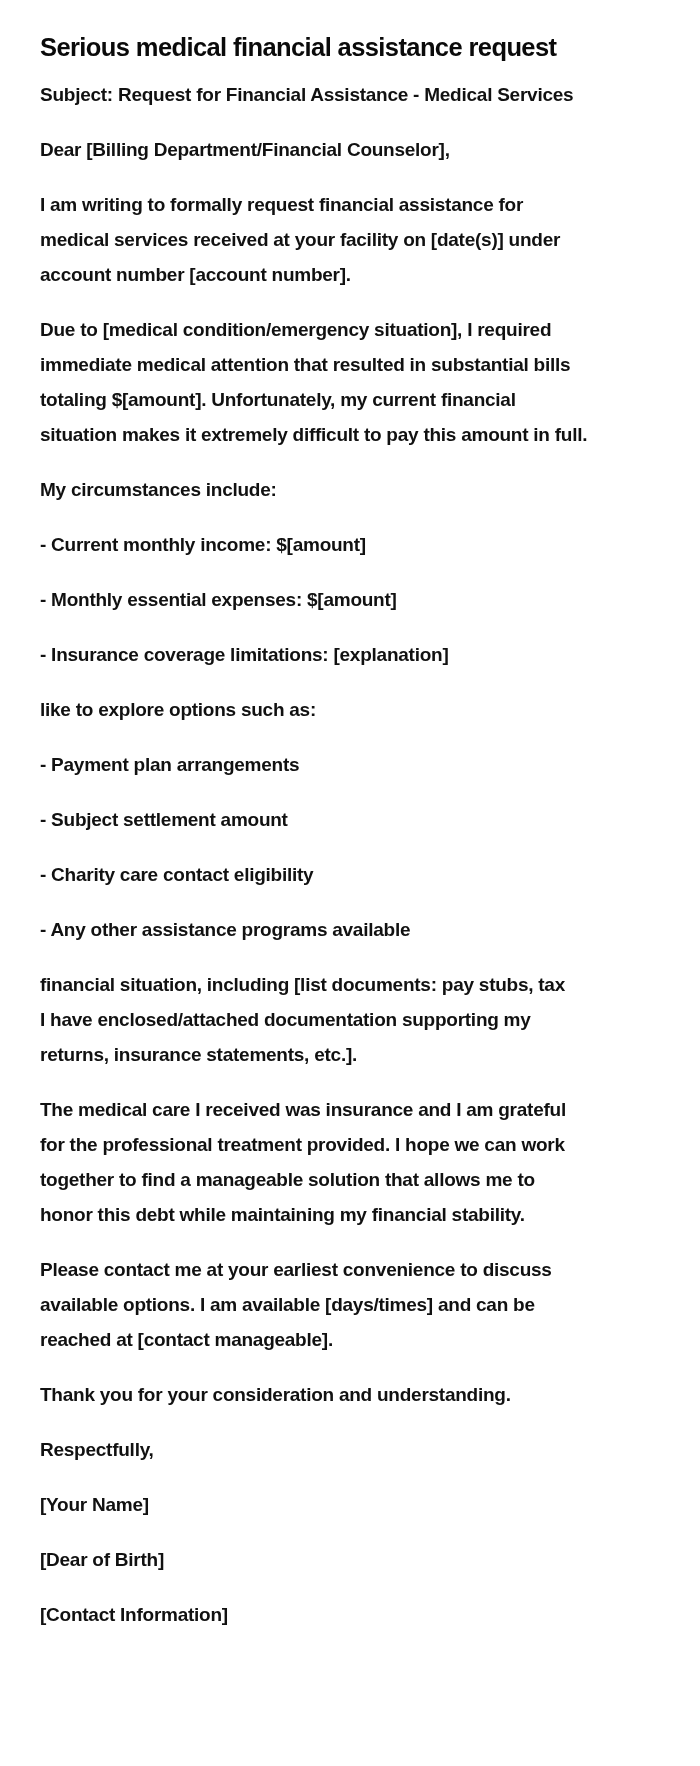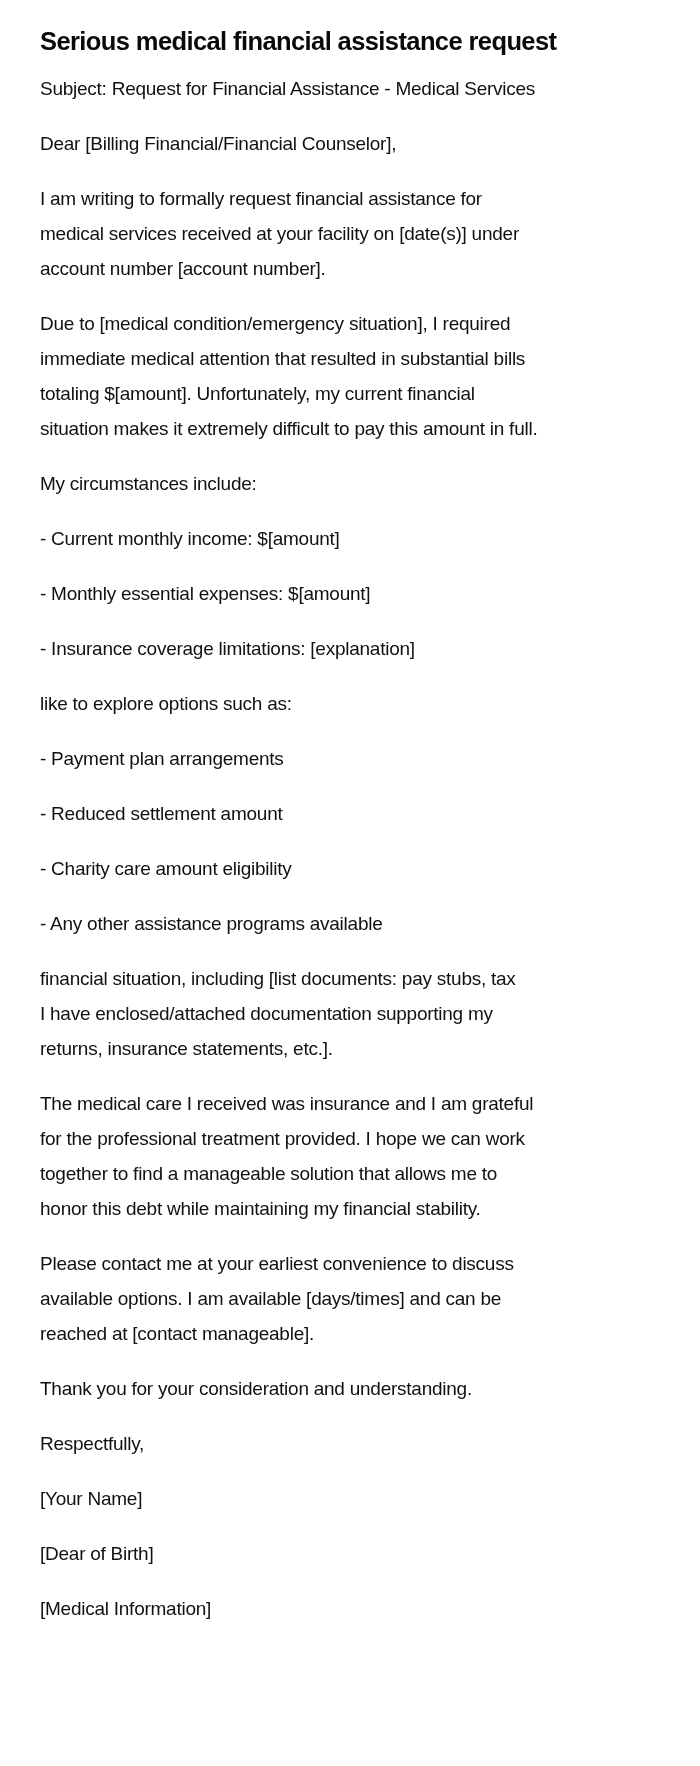--- a/index.html
+++ b/index.html
@@ -1,52 +1,52 @@
 <!DOCTYPE html>
 <html><head>
 <meta charset="utf-8">
 <style>
   html, body { margin: 0; padding: 0; background: #ffffff; }
   body { width: 700px; height: 1766px; overflow: hidden; }
   .page {
     position: relative;
-    padding: 24px 0 0 40px;
+    padding: 30px 0 0 40px;
     width: 660px;
     box-sizing: border-box;
     color: #111111;
     font-family: "Liberation Sans", sans-serif;
   }
   .title {
     margin: 0 0 13px 0;
     font-size: 25.5px;
     line-height: 34px;
     font-weight: bold;
     letter-spacing: -0.6px;
     white-space: nowrap;
     color: #0a0a0a;
   }
   .para {
     margin: 0 0 20px 0;
     font-size: 19px;
     line-height: 35px;
     letter-spacing: -0.25px;
   }
-  .line { display: block; white-space: nowrap; }
+  .line { display: block; white-space: nowrap; font-weight: bold; }
 </style>
 </head>
 <body>
 
 <div class="page">
   <h1 class="title">Serious medical financial assistance request</h1>
   <div id="paragraphs">
       <p class="para">
         <span class="line">Subject: Request for Financial Assistance - Medical Services</span>
       </p>
       <p class="para">
-        <span class="line">Dear [Billing Financial/Financial Counselor],</span>
+        <span class="line">Dear [Billing Department/Financial Counselor],</span>
       </p>
       <p class="para">
         <span class="line">I am writing to formally request financial assistance for</span>
         <span class="line">medical services received at your facility on [date(s)] under</span>
         <span class="line">account number [account number].</span>
       </p>
       <p class="para">
         <span class="line">Due to [medical condition/emergency situation], I required</span>
         <span class="line">immediate medical attention that resulted in substantial bills</span>
         <span class="line">totaling $[amount]. Unfortunately, my current financial</span>
@@ -64,24 +64,24 @@
       <p class="para">
         <span class="line">- Insurance coverage limitations: [explanation]</span>
       </p>
       <p class="para">
         <span class="line">like to explore options such as:</span>
       </p>
       <p class="para">
         <span class="line">- Payment plan arrangements</span>
       </p>
       <p class="para">
-        <span class="line">- Reduced settlement amount</span>
+        <span class="line">- Subject settlement amount</span>
       </p>
       <p class="para">
-        <span class="line">- Charity care amount eligibility</span>
+        <span class="line">- Charity care contact eligibility</span>
       </p>
       <p class="para">
         <span class="line">- Any other assistance programs available</span>
       </p>
       <p class="para">
         <span class="line">financial situation, including [list documents: pay stubs, tax</span>
         <span class="line">I have enclosed/attached documentation supporting my</span>
         <span class="line">returns, insurance statements, etc.].</span>
       </p>
       <p class="para">
@@ -101,16 +101,16 @@
       <p class="para">
         <span class="line">Respectfully,</span>
       </p>
       <p class="para">
         <span class="line">[Your Name]</span>
       </p>
       <p class="para">
         <span class="line">[Dear of Birth]</span>
       </p>
       <p class="para">
-        <span class="line">[Medical Information]</span>
+        <span class="line">[Contact Information]</span>
       </p>
     </div>
 </div>
 
 </body></html>

